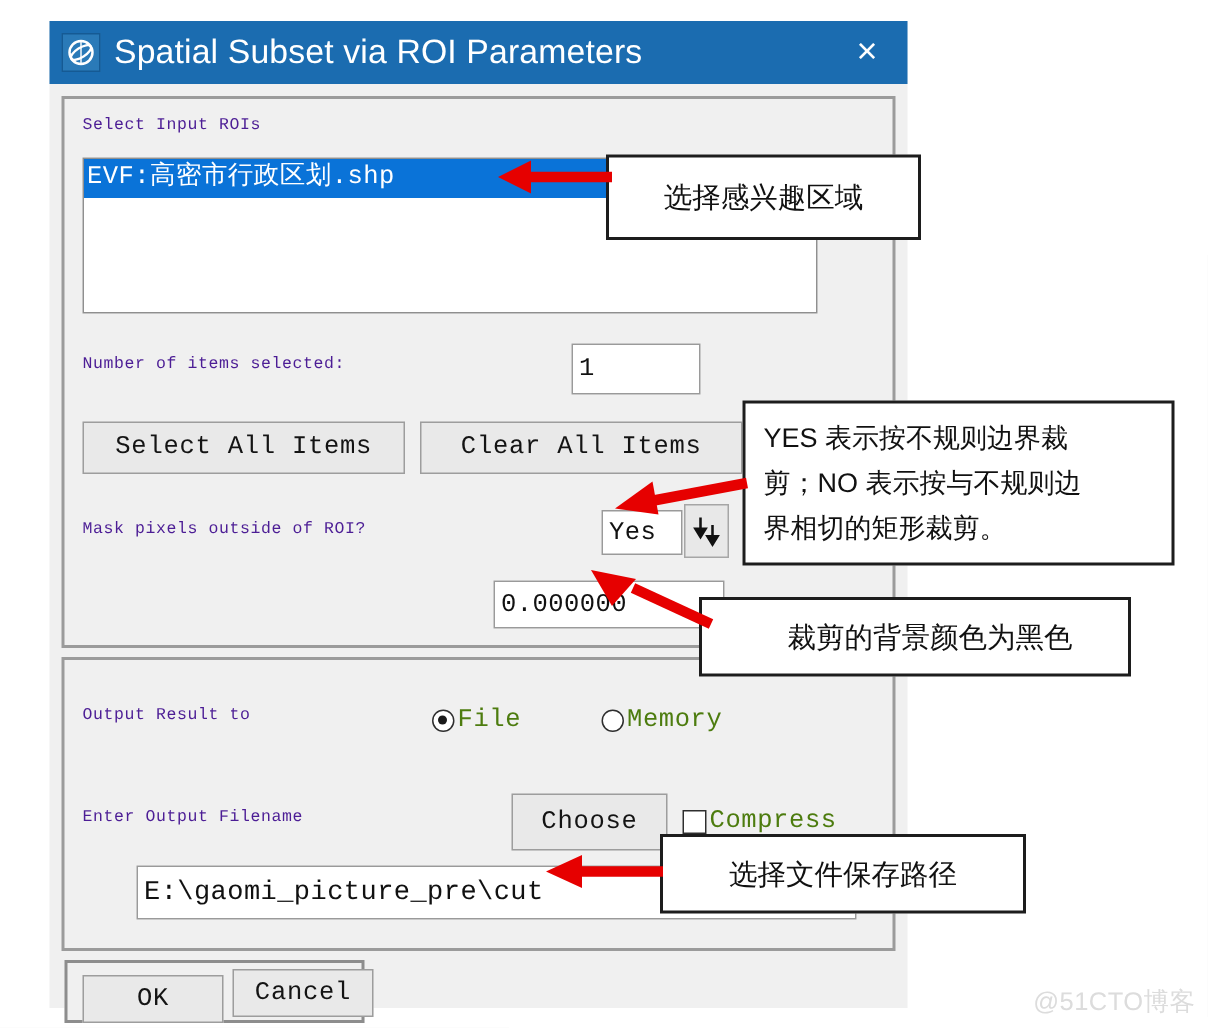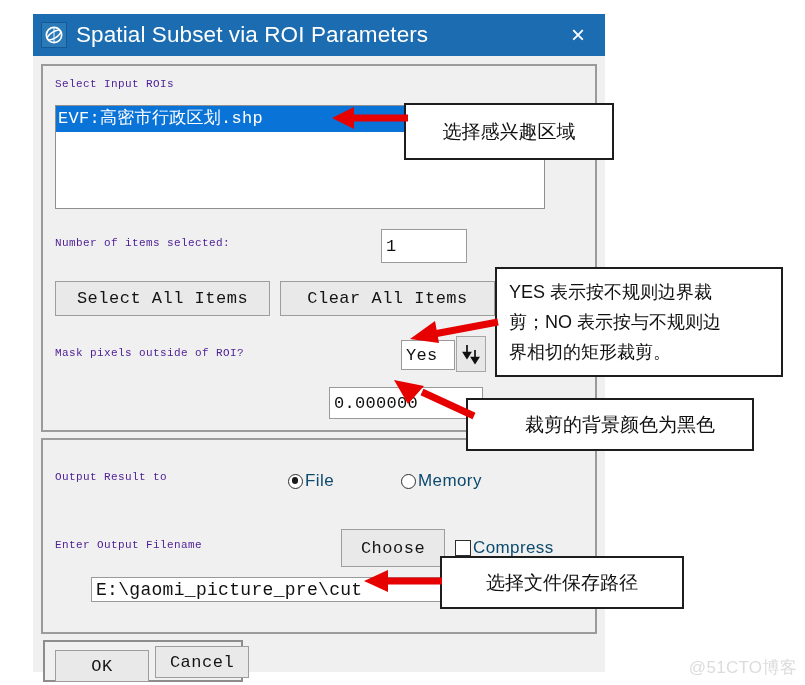--- a/index.html
+++ b/index.html
@@ -133,21 +133,21 @@
     padding-left: 4px;
     line-height: 1;
     display: flex;
     align-items: center;
     white-space: nowrap;
     letter-spacing: 0.3px;
   }
   #field-numsel  { left: 348px; top: 215px; width: 86px;  height: 34px; }
   #field-yesno   { left: 368px; top: 326px; width: 54px;  height: 30px; }
   #field-maskbg  { left: 296px; top: 373px; width: 154px; height: 32px; }
-  #field-outfile { left: 58px;  top: 563px; width: 480px; height: 25px; font-size:18px; }
+  #field-outfile { left: 58px;  top: 563px; width: 480px; height: 36px; font-size:18px; }
 
   
   #yesno-spinner {
     position: absolute;
     left: 423px; top: 322px;
     width: 30px; height: 36px;
     background: #e8e8e8;
     border: 1px solid #a6a6a6;
     box-sizing: border-box;
     cursor: pointer;
@@ -194,23 +194,23 @@
   .radio.on::after {
     content:"";
     position:absolute;
     left: 2.6px; top: 2.6px;
     width: 6.5px; height: 6.5px;
     border-radius: 50%;
     background: #1a1a1a;
   }
   .radio-lbl {
     margin-left: 2px;
-    font-family: Liberation Sans, sans-serif;
-    font-size: 17px;
-    color: #0c4a6e;
+    font-family: Liberation Mono, monospace;
+    font-size: 17px;
+    color: #4d7c0f;
     white-space: nowrap;
     letter-spacing: 0.4px;
   }
 
   
   #compress-wrap {
     position: absolute;
     left: 422px; top: 524px;
     display:flex; align-items:center;
     cursor: pointer;

